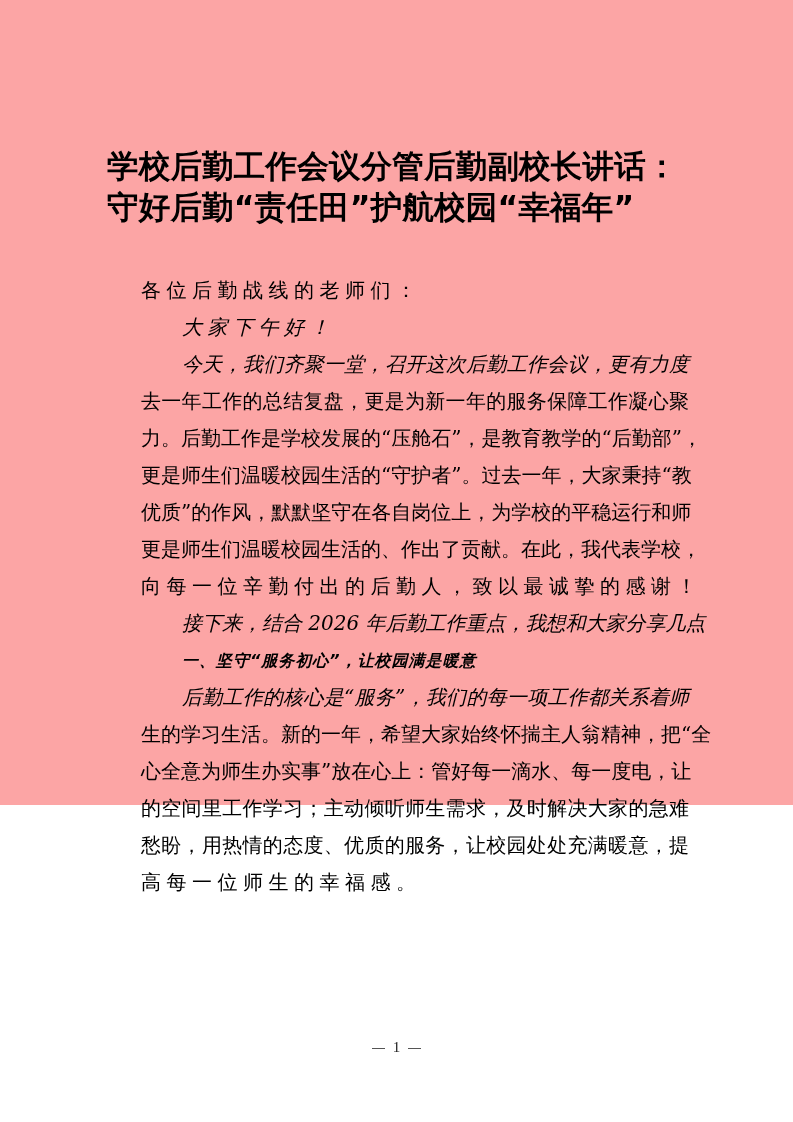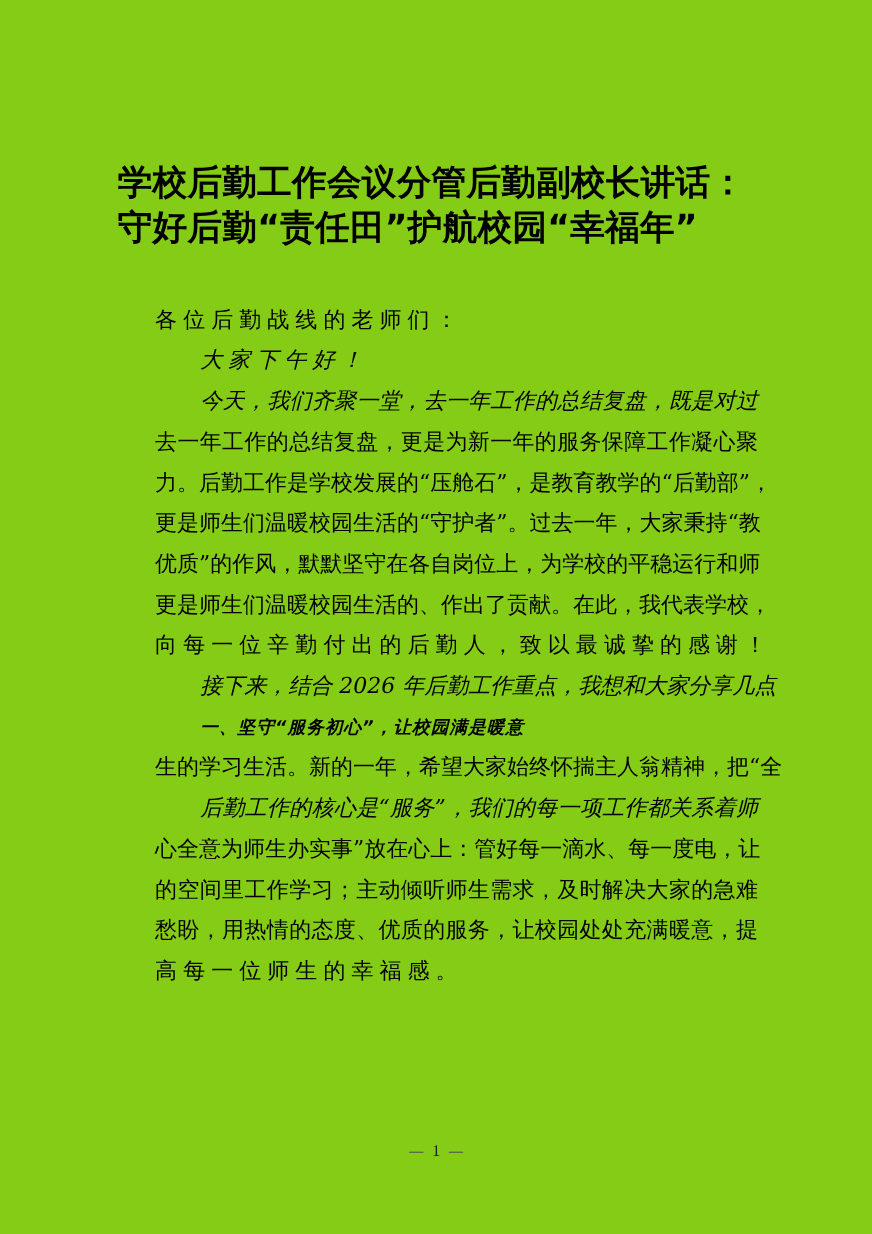--- a/index.html
+++ b/index.html
@@ -11,22 +11,22 @@
       width: 793px;
       height: 1122px;
       position: relative;
       overflow: hidden;
       color: #000000;
     }
     .page {
       position: absolute;
       left: 0; top: 0;
       width: 793px;
-      height: 1122px;
-      background: #84cc16;
+      height: 805px;
+      background: #fca5a5;
     }
     .title {
       position: absolute;
       left: 107px;
       top: 146px;
       width: 600px;
       font-family: "DejaVu Sans", sans-serif;
       font-weight: bold;
       font-size: 31.5px;
       line-height: 41px;
@@ -88,31 +88,31 @@
 <div class="page">
 
   <div class="title">
     <span class="line">学校后勤工作会议分管后勤副校长讲话：</span>
     <span class="line">守好后勤“责任田”护航校园“幸福年”</span>
   </div>
 
   <div class="body-text" id="body-text">
       <span class="ln last">各位后勤战线的老师们：</span>
       <span class="ln indent last">大家下午好！</span>
-      <span class="ln indent">今天，我们齐聚一堂，去一年工作的总结复盘，既是对过</span>
+      <span class="ln indent">今天，我们齐聚一堂，召开这次后勤工作会议，更有力度</span>
       <span class="ln ">去一年工作的总结复盘，更是为新一年的服务保障工作凝心聚</span>
       <span class="ln ">力。后勤工作是学校发展的“压舱石”，是教育教学的“后勤部”，</span>
       <span class="ln ">更是师生们温暖校园生活的“守护者”。过去一年，大家秉持“教</span>
       <span class="ln ">优质”的作风，默默坚守在各自岗位上，为学校的平稳运行和师</span>
       <span class="ln ">更是师生们温暖校园生活的、作出了贡献。在此，我代表学校，</span>
       <span class="ln last">向每一位辛勤付出的后勤人，致以最诚挚的感谢！</span>
       <span class="ln indent">接下来，结合 2026 年后勤工作重点，我想和大家分享几点</span>
       <span class="ln indent heading">一、坚守“服务初心”，让校园满是暖意</span>
+      <span class="ln indent">后勤工作的核心是“服务”，我们的每一项工作都关系着师</span>
       <span class="ln ">生的学习生活。新的一年，希望大家始终怀揣主人翁精神，把“全</span>
-      <span class="ln indent">后勤工作的核心是“服务”，我们的每一项工作都关系着师</span>
       <span class="ln ">心全意为师生办实事”放在心上：管好每一滴水、每一度电，让</span>
       <span class="ln ">的空间里工作学习；主动倾听师生需求，及时解决大家的急难</span>
       <span class="ln ">愁盼，用热情的态度、优质的服务，让校园处处充满暖意，提</span>
       <span class="ln last">高每一位师生的幸福感。</span>
     </div>
 
   <div class="footer">
     <span class="dash"></span><span>1</span><span class="dash"></span>
   </div>
 

